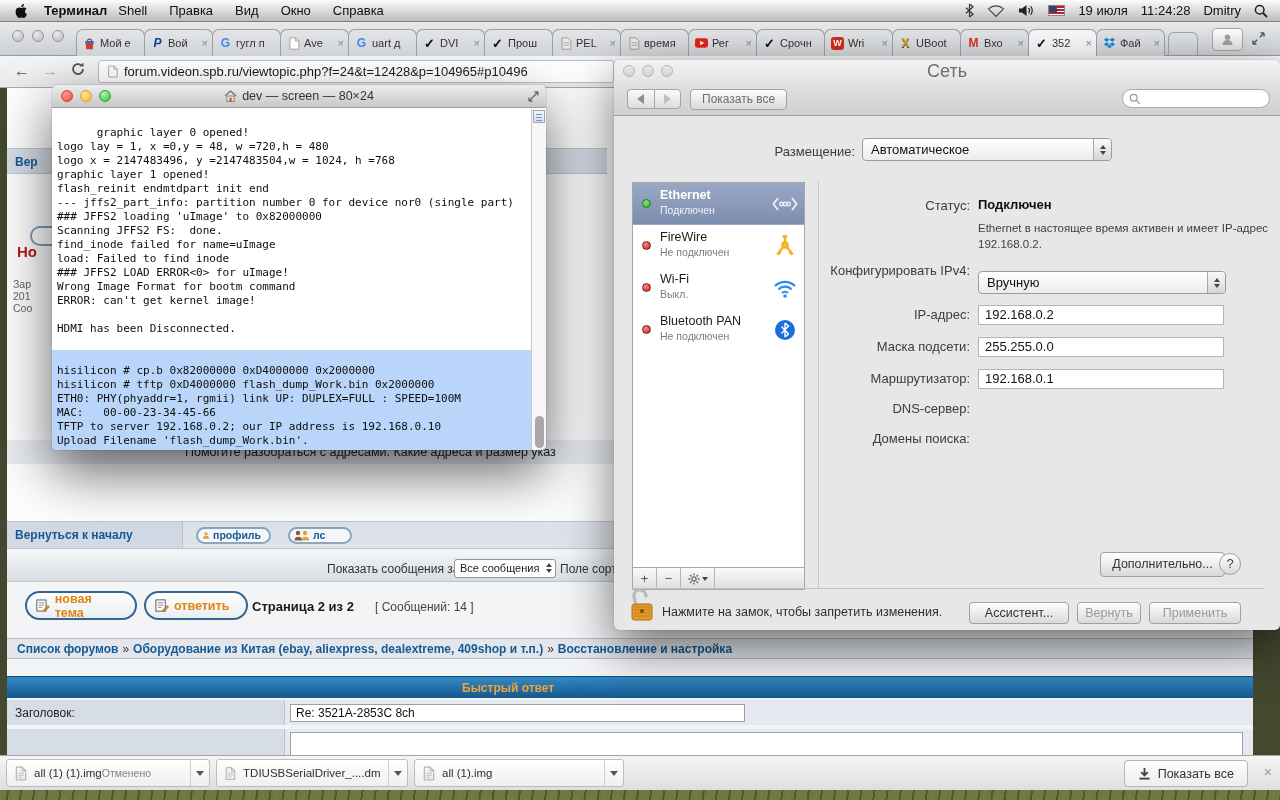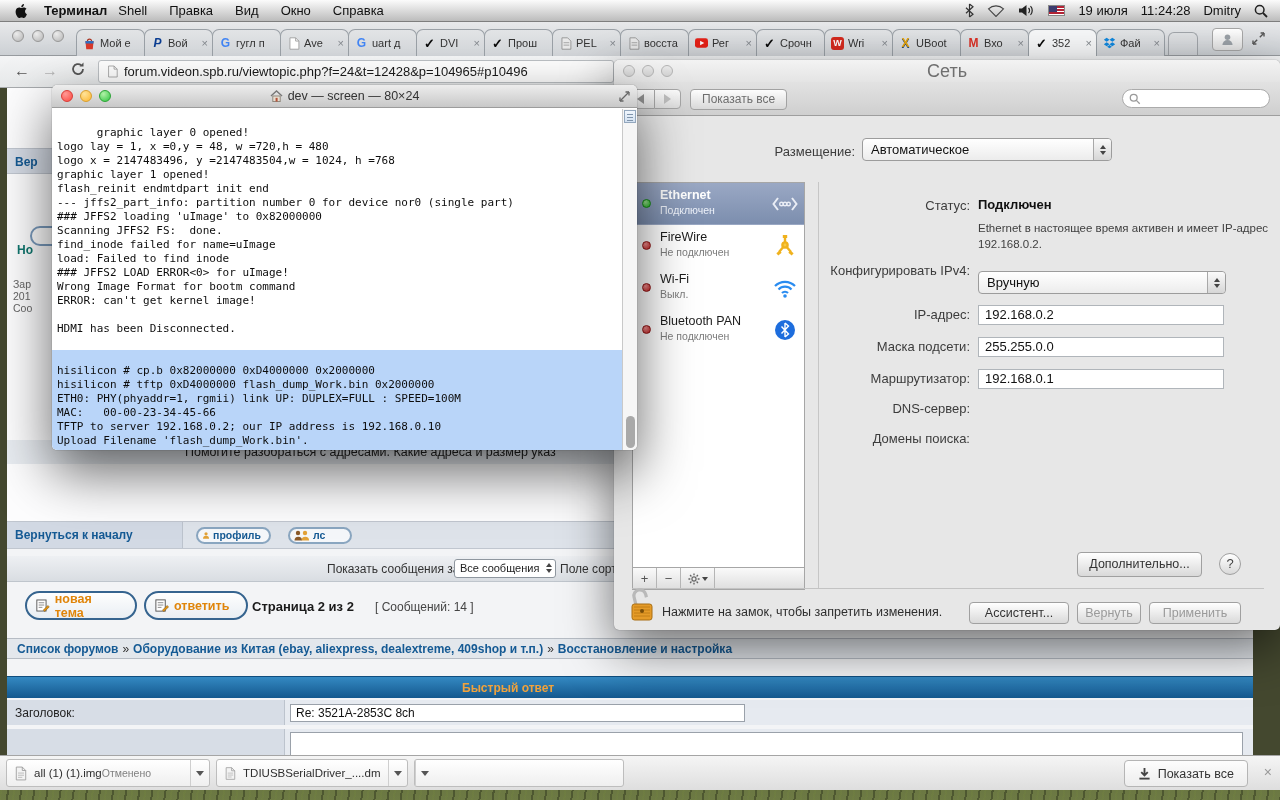--- a/index.html
+++ b/index.html
@@ -64,21 +64,21 @@
 
   
   .viewport{position:absolute;top:66px;left:0;right:0;bottom:35px;background:#44482f;overflow:hidden;}
   .page{position:absolute;left:7px;top:0;width:1246px;bottom:0;background:#f3f4f6;}
   .post-area{position:absolute;left:0;top:0;right:0;height:461px;background:#fdfdfe;}
   .frag-ver-row{position:absolute;left:0;top:60px;width:600px;height:26px;background:#d6dce6;
     border-top:1px solid #c0c6cf;border-bottom:1px solid #c0c6cf;line-height:26px;
     color:#155a94;font-weight:bold;font-size:12px;padding-left:8px;}
   .frag-pill{position:absolute;left:23px;top:138px;width:42px;height:20px;border:2px solid #7a9bbd;
     border-radius:10px;background:#fff;}
-  .frag-no{position:absolute;left:10px;top:155px;font-size:12px;font-weight:bold;color:#0f766e;}
+  .frag-no{position:absolute;left:10px;top:155px;font-size:15px;font-weight:bold;color:#b91c1c;}
   .frag-small{position:absolute;left:6px;font-size:10.5px;color:#666;}
   .post-text-row{position:absolute;left:0;top:352px;right:0;height:24px;background:#e8ecf1;}
   .post-text{position:absolute;left:178px;top:5px;font-size:12.5px;color:#222;white-space:nowrap;}
   .row-backtotop{position:absolute;left:0;top:433px;right:0;height:28px;background:#dee3ea;
     border-top:1px solid #c0c6cf;border-bottom:1px solid #c0c6cf;}
   .btt-label-cell{position:absolute;left:0;top:0;width:176px;height:100%;background:#d2d9e4;
     border-right:1px solid #bcc3cd;color:#155a94;font-weight:bold;font-size:12px;line-height:27px;padding-left:8px;}
   .pillbtn{position:absolute;top:5px;height:17px;border:2px solid #8aa6c0;border-radius:10px;
     background:#f5f7fa;color:#155a94;font-weight:bold;font-size:10.5px;line-height:13px;
     display:flex;align-items:center;gap:3px;padding:0 8px 0 4px;}
@@ -185,21 +185,21 @@
   .ninput{position:absolute;left:364px;width:246px;height:20px;background:#fff;border:1px solid #b0b5ba;
     font-size:13px;line-height:18px;padding:0 6px;color:#111;}
   .nbtn{position:absolute;height:22px;border:1px solid #a0a0a0;border-radius:4px;
     background:linear-gradient(#ffffff,#d9d9d9);font-size:12.5px;color:#333;text-align:center;line-height:20px;}
   .nbtn.disabled{color:#9a9a9a;}
   .nhelp{position:absolute;left:605px;top:493px;width:22px;height:22px;border:1px solid #a0a0a0;border-radius:50%;
     background:linear-gradient(#ffffff,#d9d9d9);text-align:center;line-height:20px;font-size:13px;color:#444;}
   .nlock-text{position:absolute;left:48px;top:545px;font-size:12.5px;color:#2e2e2e;}
 
   
-  .terminal{position:absolute;left:52px;top:85px;width:585px;height:365px;z-index:20;
+  .terminal{position:absolute;left:52px;top:85px;width:494px;height:365px;z-index:20;
     border-radius:5px;overflow:hidden;background:#fff;
     box-shadow:0 22px 55px rgba(0,0,0,.6),0 0 1px rgba(0,0,0,.7);}
   .t-titlebar{position:absolute;top:0;left:0;right:0;height:23px;
     background:linear-gradient(#ededed,#c8c8c8);border-bottom:1px solid #9c9c9c;
     display:flex;align-items:center;justify-content:center;gap:5px;font-size:12.5px;color:#333;}
   .t-tl{position:absolute;left:9px;top:5px;display:flex;gap:7px;}
   .t-tl .r{width:12px;height:12px;border-radius:50%;background:radial-gradient(circle at 35% 30%,#ff9a96,#fb4840);border:1px solid #d83b36;}
   .t-tl .y{width:12px;height:12px;border-radius:50%;background:radial-gradient(circle at 35% 30%,#ffe39a,#fdb62f);border:1px solid #d89e2e;}
   .t-tl .g{width:12px;height:12px;border-radius:50%;background:radial-gradient(circle at 35% 30%,#b2f2a8,#2fc440);border:1px solid #2aa334;}
   .t-resize{position:absolute;right:6px;top:5px;}
@@ -286,21 +286,21 @@
         <span class="lbl" data-interactable="false">PEL</span>
         <span class="x" data-interactable="true">×</span>
       </div>
       <div class="tab" style="left:620px" data-interactable="true">
         <span class="fav" data-interactable="false">
             <svg width="12" height="13" viewBox="0 0 14 16">
               <path d="M2 1h7l4 4v10H2z" fill="#e9e9e9" stroke="#8a8a8a"></path>
               <path d="M4 7h7M4 10h7" stroke="#9a9a9a"></path>
             </svg>
           </span>
-        <span class="lbl" data-interactable="false">восста</span>
+        <span class="lbl" data-interactable="false">время</span>
         <span class="x" data-interactable="true"></span>
       </div>
       <div class="tab" style="left:688px" data-interactable="true">
         <span class="fav" data-interactable="false">
             <svg width="13" height="10" viewBox="0 0 14 10">
               <rect width="14" height="10" rx="2.5" fill="#e62117"></rect>
               <path d="M5.5 2.5 L10 5 L5.5 7.5z" fill="#fff"></path>
             </svg>
           </span>
         <span class="lbl" data-interactable="false">Рег</span>
@@ -486,20 +486,30 @@
             </svg>
           <div class="dl-texts">
             <span class="dl-name" data-interactable="false">FTDIUSBSerialDriver_....dmg</span>
           </div>
         </div>
         <div class="dl-arrow" data-interactable="true">
             <span class="tri-down" data-interactable="false"></span>
           </div>
       </div>
       <div class="dl-item" style="left:414px;width:210px" data-interactable="true">
+        <div class="dl-main">
+          <svg width="12" height="15" viewBox="0 0 14 17" data-interactable="false">
+              <path d="M1.5 1h7l4 4v11h-11z" fill="#f3f3f3" stroke="#9a9a9a"></path>
+              <path d="M8.5 1v4h4" fill="none" stroke="#9a9a9a"></path>
+              <path d="M3.5 8h7M3.5 10.5h7M3.5 13h5" stroke="#b5b5b5"></path>
+            </svg>
+          <div class="dl-texts">
+            <span class="dl-name" data-interactable="false">all (1).img</span>
+          </div>
+        </div>
         <div class="dl-arrow" data-interactable="true">
             <span class="tri-down" data-interactable="false"></span>
           </div>
       </div>
       <div class="dl-showall" data-interactable="true">
         <svg width="13" height="13" viewBox="0 0 14 14" data-interactable="false">
             <path d="M7 1v7M3.5 5.5 7 9l3.5-3.5" fill="none" stroke="#444" stroke-width="2"></path>
             <path d="M1.5 12.5h11" stroke="#444" stroke-width="2"></path>
           </svg>
         <span data-interactable="false">Показать все</span>
@@ -639,21 +649,21 @@
 
     <span class="nlabel" style="top:279px" data-interactable="false">Маска подсети:</span>
     <div class="ninput" style="top:277px" data-interactable="true">255.255.0.0</div>
 
     <span class="nlabel" style="top:311px" data-interactable="false">Маршрутизатор:</span>
     <div class="ninput" style="top:309px" data-interactable="true">192.168.0.1</div>
 
     <span class="nlabel" style="top:341px" data-interactable="false">DNS-сервер:</span>
     <span class="nlabel" style="top:371px" data-interactable="false">Домены поиска:</span>
 
-    <div class="nbtn" style="left:463px;top:492px;width:125px;height:25px;line-height:23px" data-interactable="true">Дополнительно...</div>
+    <div class="nbtn" style="left:486px;top:492px;width:125px;height:25px;line-height:23px" data-interactable="true">Дополнительно...</div>
     <div class="nhelp" data-interactable="true">?</div>
 
     <span style="position:absolute;left:14px;top:527px" data-interactable="true">
       <svg width="28" height="36" viewBox="0 0 28 36">
           <g transform="rotate(-14 8 18)">
             <path d="M8 18 V10 a6 6 0 0 1 12 0 V13" fill="none" stroke="#b9b9b9" stroke-width="3.2"></path>
           </g>
           <rect x="4" y="17" width="20" height="16" rx="2.5" fill="#e59b28" stroke="#a96f14"></rect>
           <path d="M6 20h16M6 23h16M6 26h16M6 29h16" stroke="#c27f16"></path>
           <circle cx="14" cy="24" r="2" fill="#7a4d08"></circle>

